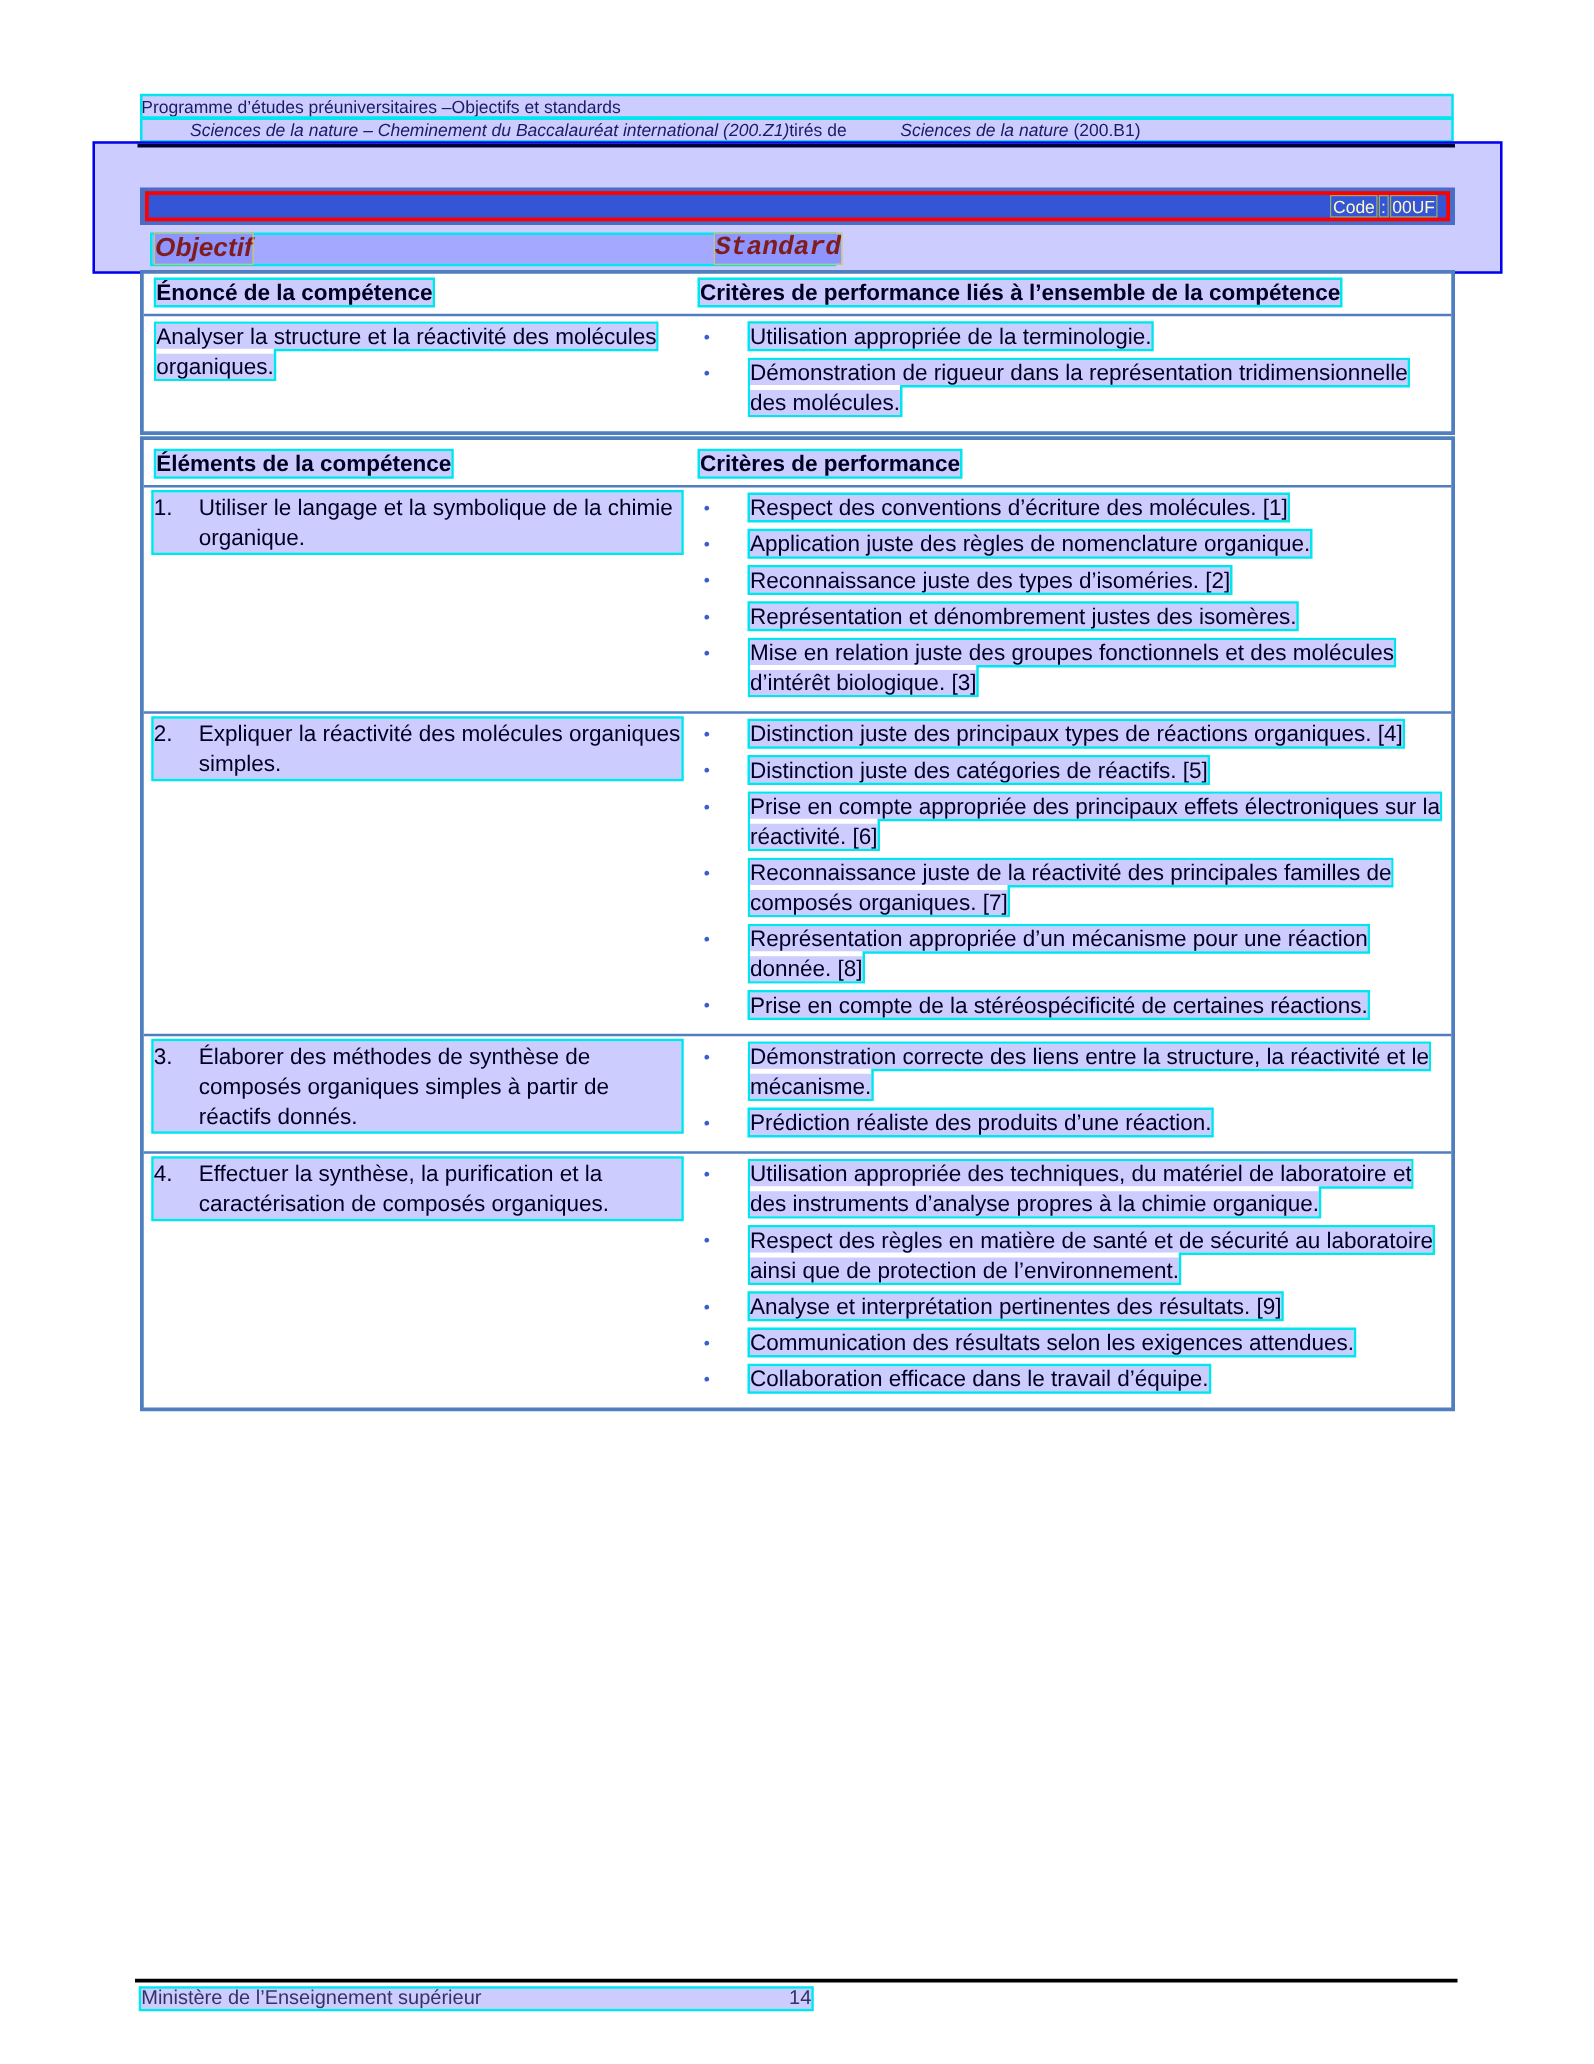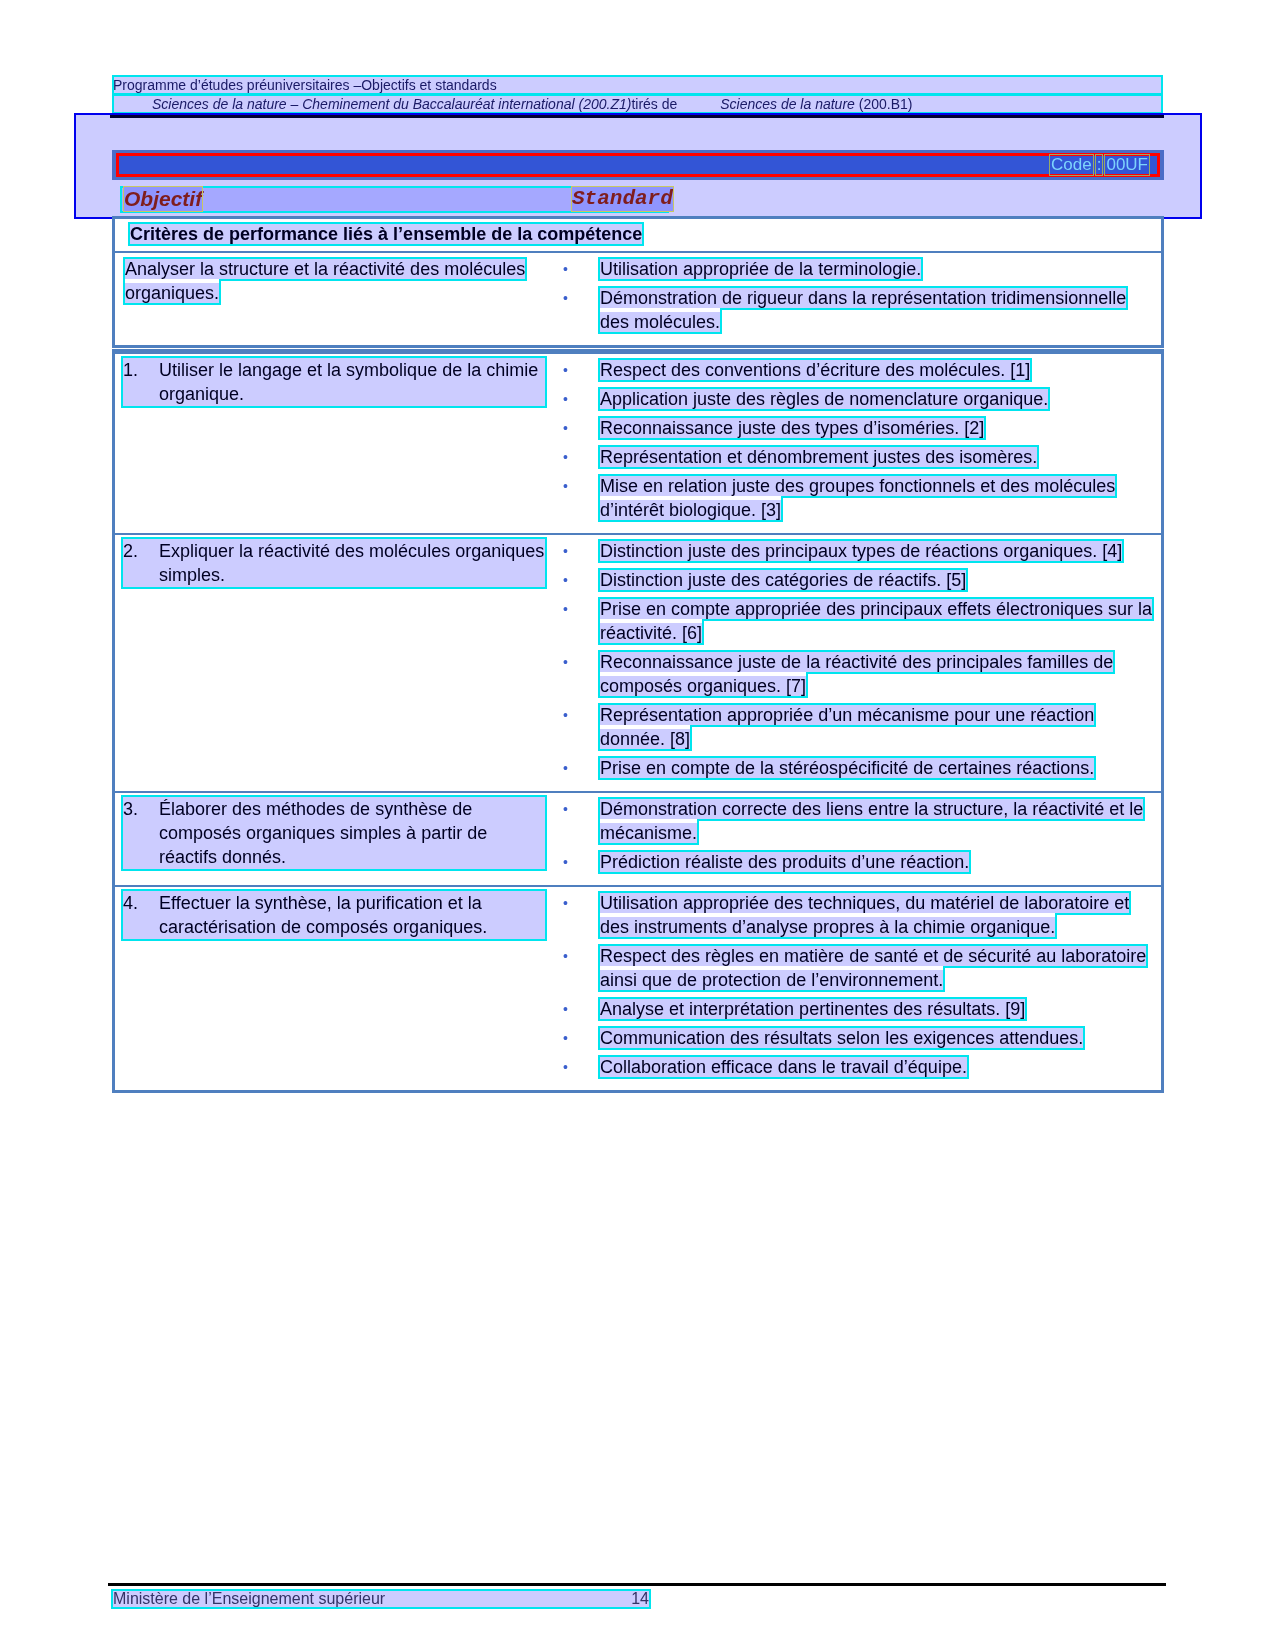--- a/index.html
+++ b/index.html
@@ -6,21 +6,21 @@
   body { width: 1275px; height: 1651px; position: relative; font-family: "Liberation Sans", sans-serif; color: #000; overflow: hidden; }
   .running-header { position: absolute; left: 113px; width: 1049px; font-size: 14px; color: #1a1a66; }
   .rh-line { display: flex; justify-content: flex-start; height: 18px; line-height: 18px; margin-bottom: 1px; }
   .rh-line .l, .rh-line .r { white-space: nowrap; }
   .rh-line i { font-style: italic; padding-left: 39px; }
   .rh-line.hl-line { background: #ccccff; outline: 2px solid #00e5ee; outline-offset: -1px; }
   .top-rule { position: absolute; left: 110px; width: 1054px; top: 115px; height: 3px; background: #000033; }
   .purple-region { position: absolute; left: 74px; top: 113px; width: 1128px; height: 106px; background: #ccccff; border: 2px solid #0000ee; box-sizing: border-box; }
   .code-bar { position: absolute; left: 112px; top: 150px; width: 1052px; height: 30px; background: #4a6cc7; box-sizing: border-box; padding: 3px 4px; }
   .code-inner { width: 100%; height: 100%; background: #3355d6; border: 3px solid #ff0000; box-sizing: border-box; display: flex; justify-content: flex-end; align-items: center; padding-right: 8px; }
-  .code-inner span { color: #7dd3fc; font-size: 17px; outline: 1px solid #99aa66; padding: 0 1px; margin-left: 3px; }
+  .code-inner span { color: #fef9c3; font-size: 14px; outline: 1px solid #99aa66; padding: 0 1px; margin-left: 3px; }
   .obj-row { position: absolute; left: 122px; top: 188px; width: 545px; height: 23px; background: #a5a8ff; outline: 2px solid #00e5ee; }
   .obj-label { position: absolute; top: 187px; font-size: 21px; font-weight: bold; font-style: italic; color: #7f1d1d; background: #8f95ff; outline: 1px solid #c8c864; line-height: 24px; }
   .table { position: absolute; left: 112px; width: 1052px; border: 3px solid #4f7fbf; box-sizing: border-box; background: #fff; }
   .trow { display: flex; border-top: 2px solid #4f7fbf; }
   .trow.first { border-top: none; }
   .col-l { width: 430px; padding: 4px 0 6px 10px; box-sizing: border-box; }
   .col-r { flex: 1; padding: 4px 8px 6px 15px; box-sizing: border-box; }
   .th { font-weight: bold; font-size: 18px; line-height: 22px; color: #000022; }
   .th span { background: #ccccff; outline: 2px solid #00e5ee; }
   .td { font-size: 18px; line-height: 24px; color: #000022; }
@@ -60,40 +60,45 @@
     <span>00UF</span>
   </div>
 </div>
 
 <div class="obj-row"></div>
 <div class="obj-label" style="left:124px;">Objectif</div>
 <div class="obj-label" style="left:572px;font-family:Liberation Mono, monospace;">Standard</div>
 
 <div class="table" style="top:216px;">
   <div class="trow first">
+    <div class="col-l th"><span>Énoncé de la compétence</span></div>
     <div class="col-r th"><span>Critères de performance liés à l’ensemble de la compétence</span></div>
   </div>
   <div class="trow" style="min-height:88px;">
     <div class="col-l td"><span class="elem-wrap">Analyser la structure et la réactivité des molécules organiques.</span></div>
     <div class="col-r td">
       <ul class="crit">
         <li>
             <span class="bul">•</span>
             <span class="ctext"><span>Utilisation appropriée de la terminologie.</span></span>
           </li>
         <li>
             <span class="bul">•</span>
             <span class="ctext"><span>Démonstration de rigueur dans la représentation tridimensionnelle des molécules.</span></span>
           </li>
       </ul>
     </div>
   </div>
 </div>
 
 <div class="table" style="top:349px;">
+  <div class="trow first">
+    <div class="col-l th" style="padding-top:8px;"><span>Éléments de la compétence</span></div>
+    <div class="col-r th" style="padding-top:8px;"><span>Critères de performance</span></div>
+  </div>
 
   <div class="trow">
     <div class="col-l td" style="padding-left:8px;">
       <div class="elem elem-wrap">
           <span class="num">1.</span>
           <span class="txt">Utiliser le langage et la symbolique de la chimie organique.</span>
         </div>
     </div>
     <div class="col-r td">
       <ul class="crit">

